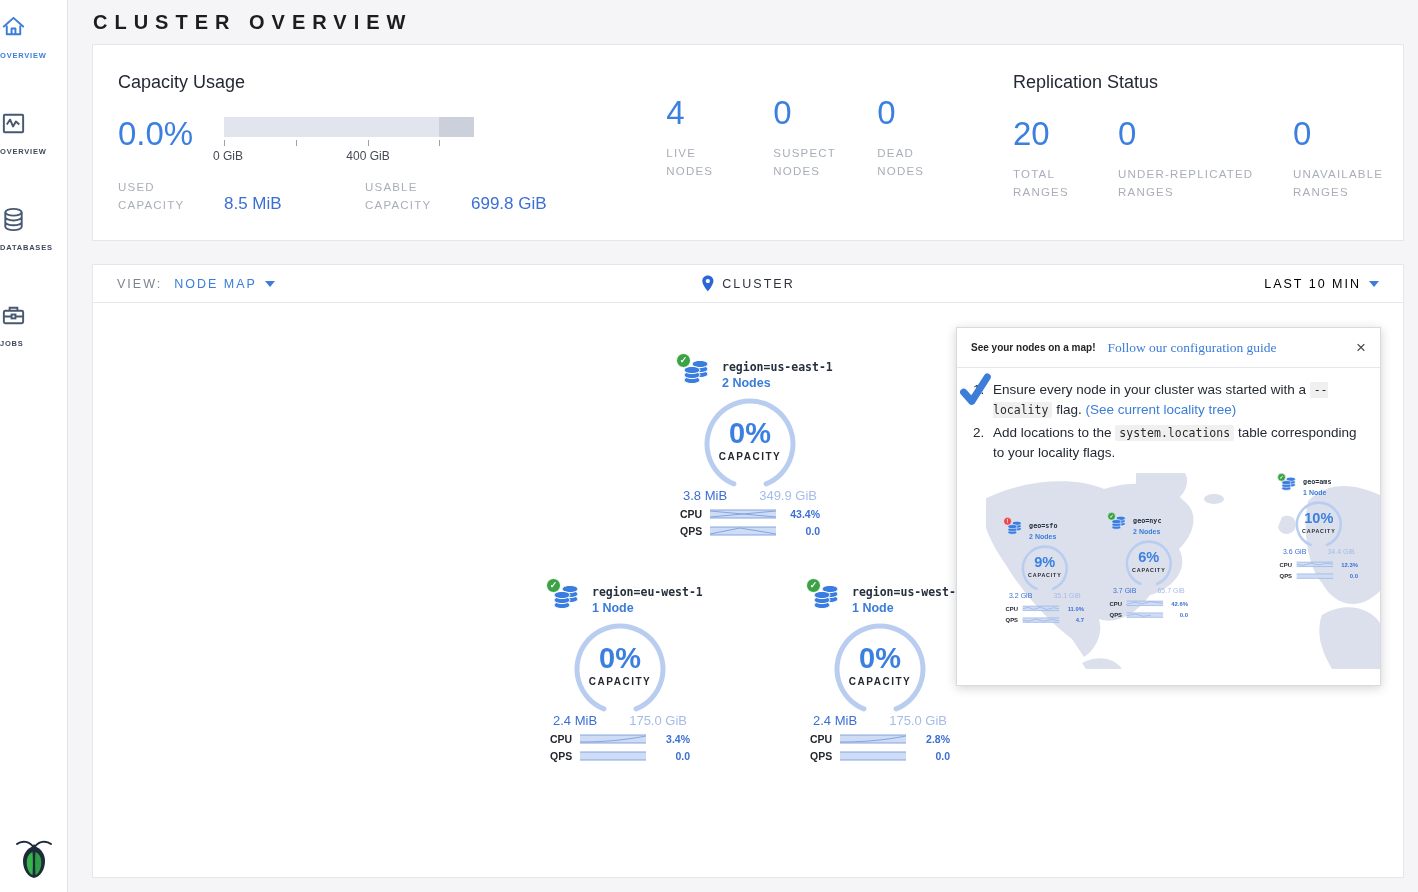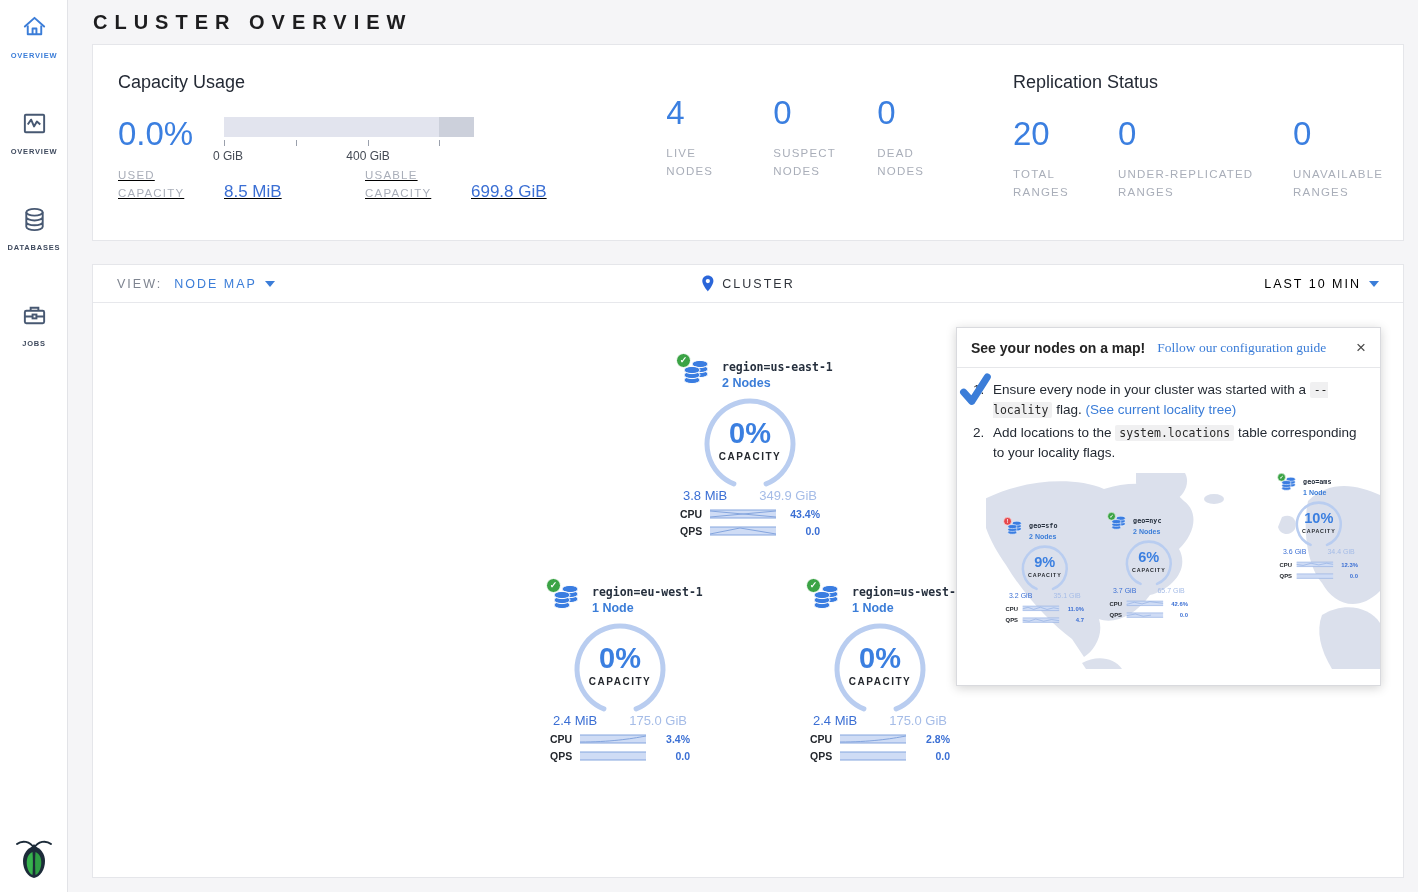--- a/index.html
+++ b/index.html
@@ -1,20 +1,20 @@
 <!DOCTYPE html>
 <html><head>
 <meta charset="utf-8">
 <style>
   * { margin:0; padding:0; box-sizing:border-box; }
   html,body { width:1418px; height:892px; font-family:"Liberation Sans", sans-serif; background:#f5f5f7; overflow:hidden; }
 
   
   .sidebar { position:fixed; left:0; top:0; width:68px; height:892px; background:#fff; border-right:1px solid #e2e3e7; z-index:30; }
-  .nav-item { width:68px; padding:14px 0 10px; text-align:center; cursor:pointer; }
+  .nav-item { width:68px; padding:14px 0 10px; cursor:pointer; }
   .nav-item .lbl { display:block; margin-top:6px; font-size:7.5px; font-weight:700; letter-spacing:.8px; color:#3f4a5e; }
   .nav-item.active .lbl { color:#3b7dd8; }
   .logo-wrap { position:absolute; bottom:8px; left:0; width:68px; text-align:center; }
 
   
   .main { margin-left:68px; }
   .page-header { height:44px; display:flex; align-items:center; padding-left:25px; }
   .page-title { font-size:20px; font-weight:600; letter-spacing:7px; color:#1d1d1f; }
 
   .panel { background:#fff; border:1px solid #e5e6ea; margin:0 14px 0 24px; }
@@ -27,21 +27,21 @@
   .big-num { font-size:33px; font-weight:400; color:#3b7fe0; line-height:1; }
   .cap-pct { width:106px; }
   .bar-wrap { width:250px; }
   .cap-bar { position:relative; height:20px; background:#e2e4ee; }
   .cap-bar .endseg { position:absolute; right:0; top:0; height:20px; width:35px; background:#ccd0db; }
   .ticks { position:relative; height:7px; margin-top:3px; }
   .tick { position:absolute; top:0; width:1px; height:6px; background:#9aa0ac; }
   .tick-labels { position:relative; height:14px; margin-top:2px; font-size:12px; color:#454b55; }
   .tick-labels span { position:absolute; transform:translateX(-50%); white-space:nowrap; }
 
-  .cap-stats { display:flex; margin-top:4px;text-decoration:underline; }
+  .cap-stats { display:flex; margin-top:16px; }
   .stat-lbl { font-size:11.5px; letter-spacing:1.2px; color:#a9aeb9; line-height:1.55; }
   .cap-group1 { width:106px; } .cap-group2 { width:106px; }
   .blue-val { font-size:17px; color:#3b6fd4; align-self:flex-end; padding-bottom:1px; }
   .cap-val1 { width:141px; } 
 
   .stat-cols { display:flex; margin-top:24px; }
   .stat-col .big-num { margin-bottom:16px; }
   .stat-col .stat-lbl { display:block; }
 
   
@@ -73,21 +73,21 @@
   .nc-vals { display:flex; justify-content:space-between; width:134px; margin:2px auto 0; font-size:13px; }
   .nc-used { color:#3b6fd4; } .nc-total { color:#a5bce7; }
   .nc-row { display:flex; align-items:center; width:140px; margin:5px auto 0; }
   .nc-row .rl { width:30px; font-size:10.5px; font-weight:700; color:#24282e; }
   .nc-row svg { flex:none; }
   .nc-row .rv { margin-left:auto; font-size:10.5px; font-weight:700; color:#3b6fd4; }
 
   
   .tooltip { position:absolute; left:863px; top:24px; width:425px; background:#fff; border:1px solid #d9dade; box-shadow:0 2px 10px rgba(0,0,0,.18); z-index:20; }
   .tt-head { display:flex; align-items:center; padding:11px 14px; border-bottom:1px solid #e6e7ea; }
-  .tt-title { font-size:14px; font-weight:700; color:#242424; }
+  .tt-title { font-size:10px; font-weight:700; color:#242424; }
   .tt-link { font-size:13.5px; color:#3b7dd8; margin-left:12px; cursor:pointer;font-family:Liberation Serif, serif; }
   .tt-close { margin-left:auto; font-size:17px; color:#4a4a4a; cursor:pointer; line-height:1; }
   .tt-body { position:relative; padding:12px 16px 2px 16px; font-size:13.5px; color:#242a33; line-height:1.5; }
   .tt-item { display:flex; margin-bottom:2px; }
   .tt-num { width:20px; flex:none; }
   .tt-check { position:absolute; left:2px; top:6px; z-index:2; }
   code { font-family:"DejaVu Sans Mono", monospace; font-size:11.5px; background:#f0f0f1; padding:1px 4px; border-radius:2px; color:#2a2a2a; }
   .tt-ilink { color:#3b7dd8; cursor:pointer; }
   .tt-map { position:relative; width:394px; height:196px; margin:10px auto 14px 13px; background:#fff; overflow:hidden; }
 

